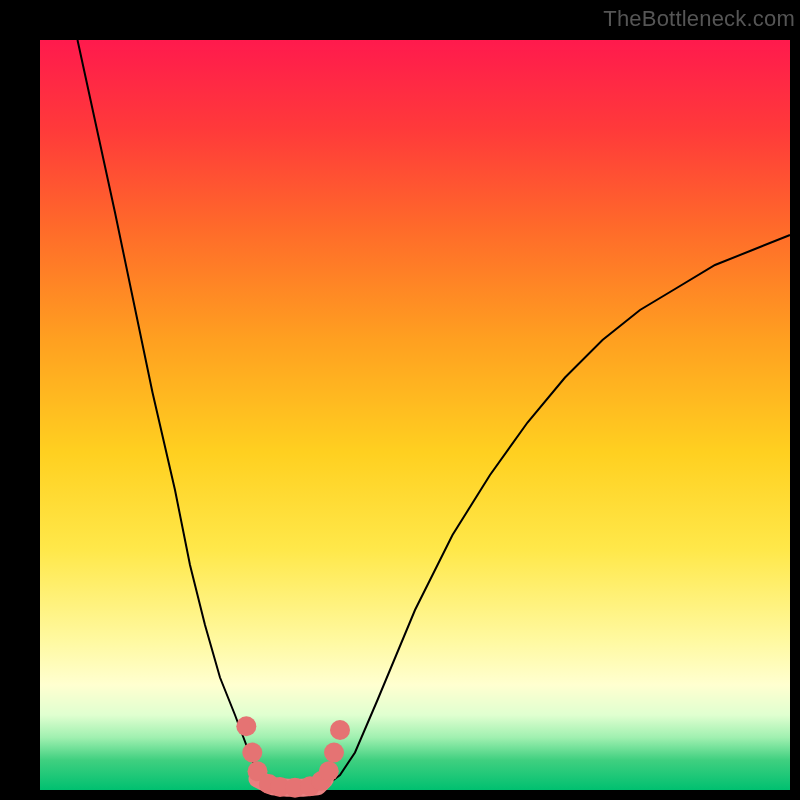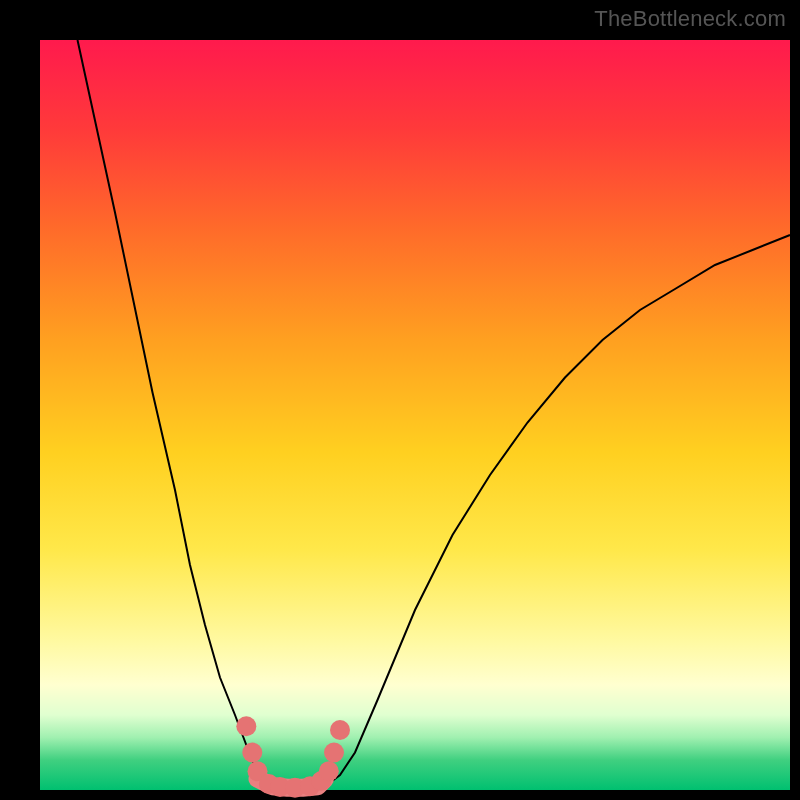--- a/index.html
+++ b/index.html
@@ -28,21 +28,21 @@
       #ffffd0 86%,
       #e0ffd0 90%,
       #a0f0b0 93%,
       #40d080 96%,
       #00c070 100%
     );
   }
   .attribution {
     position: absolute;
     top: 6px;
-    right: 14px;
+    right: 5px;
     color: #555;
     font-size: 22px;
     font-weight: 500;
     letter-spacing: 0.2px;
   }
   svg.curves {
     position: absolute;
     left: 0;
     top: 0;
     width: 100%;

